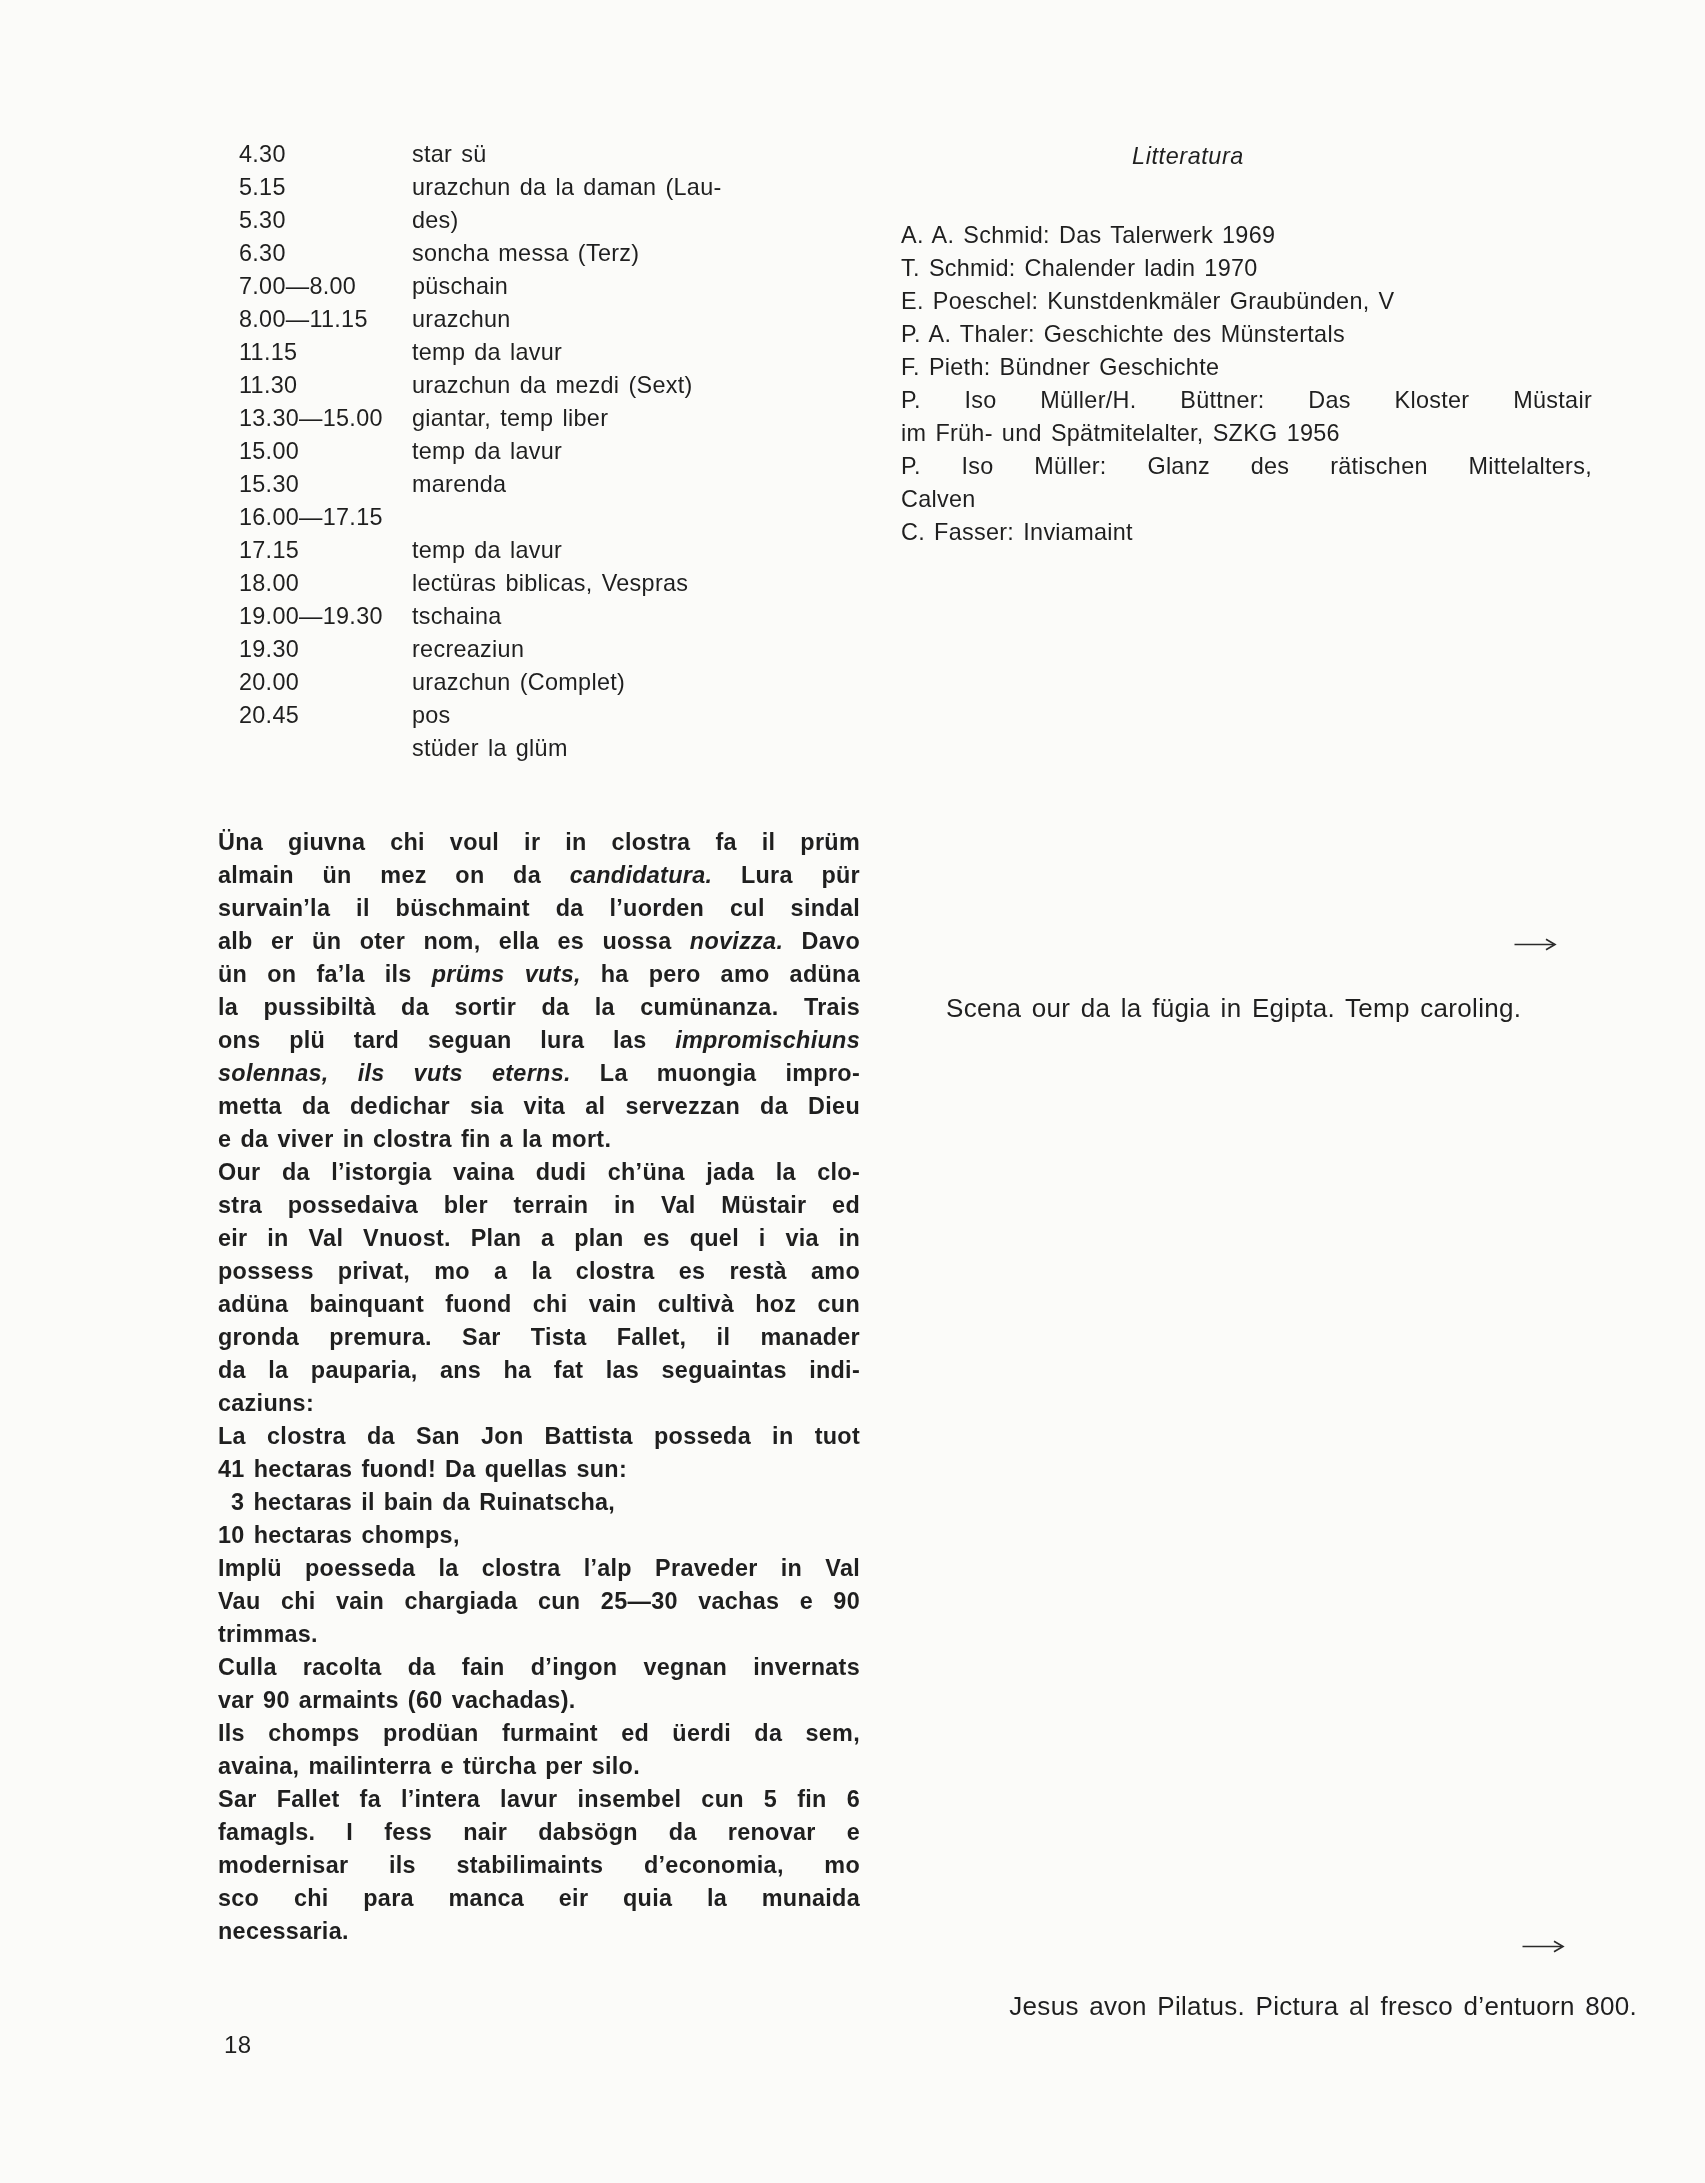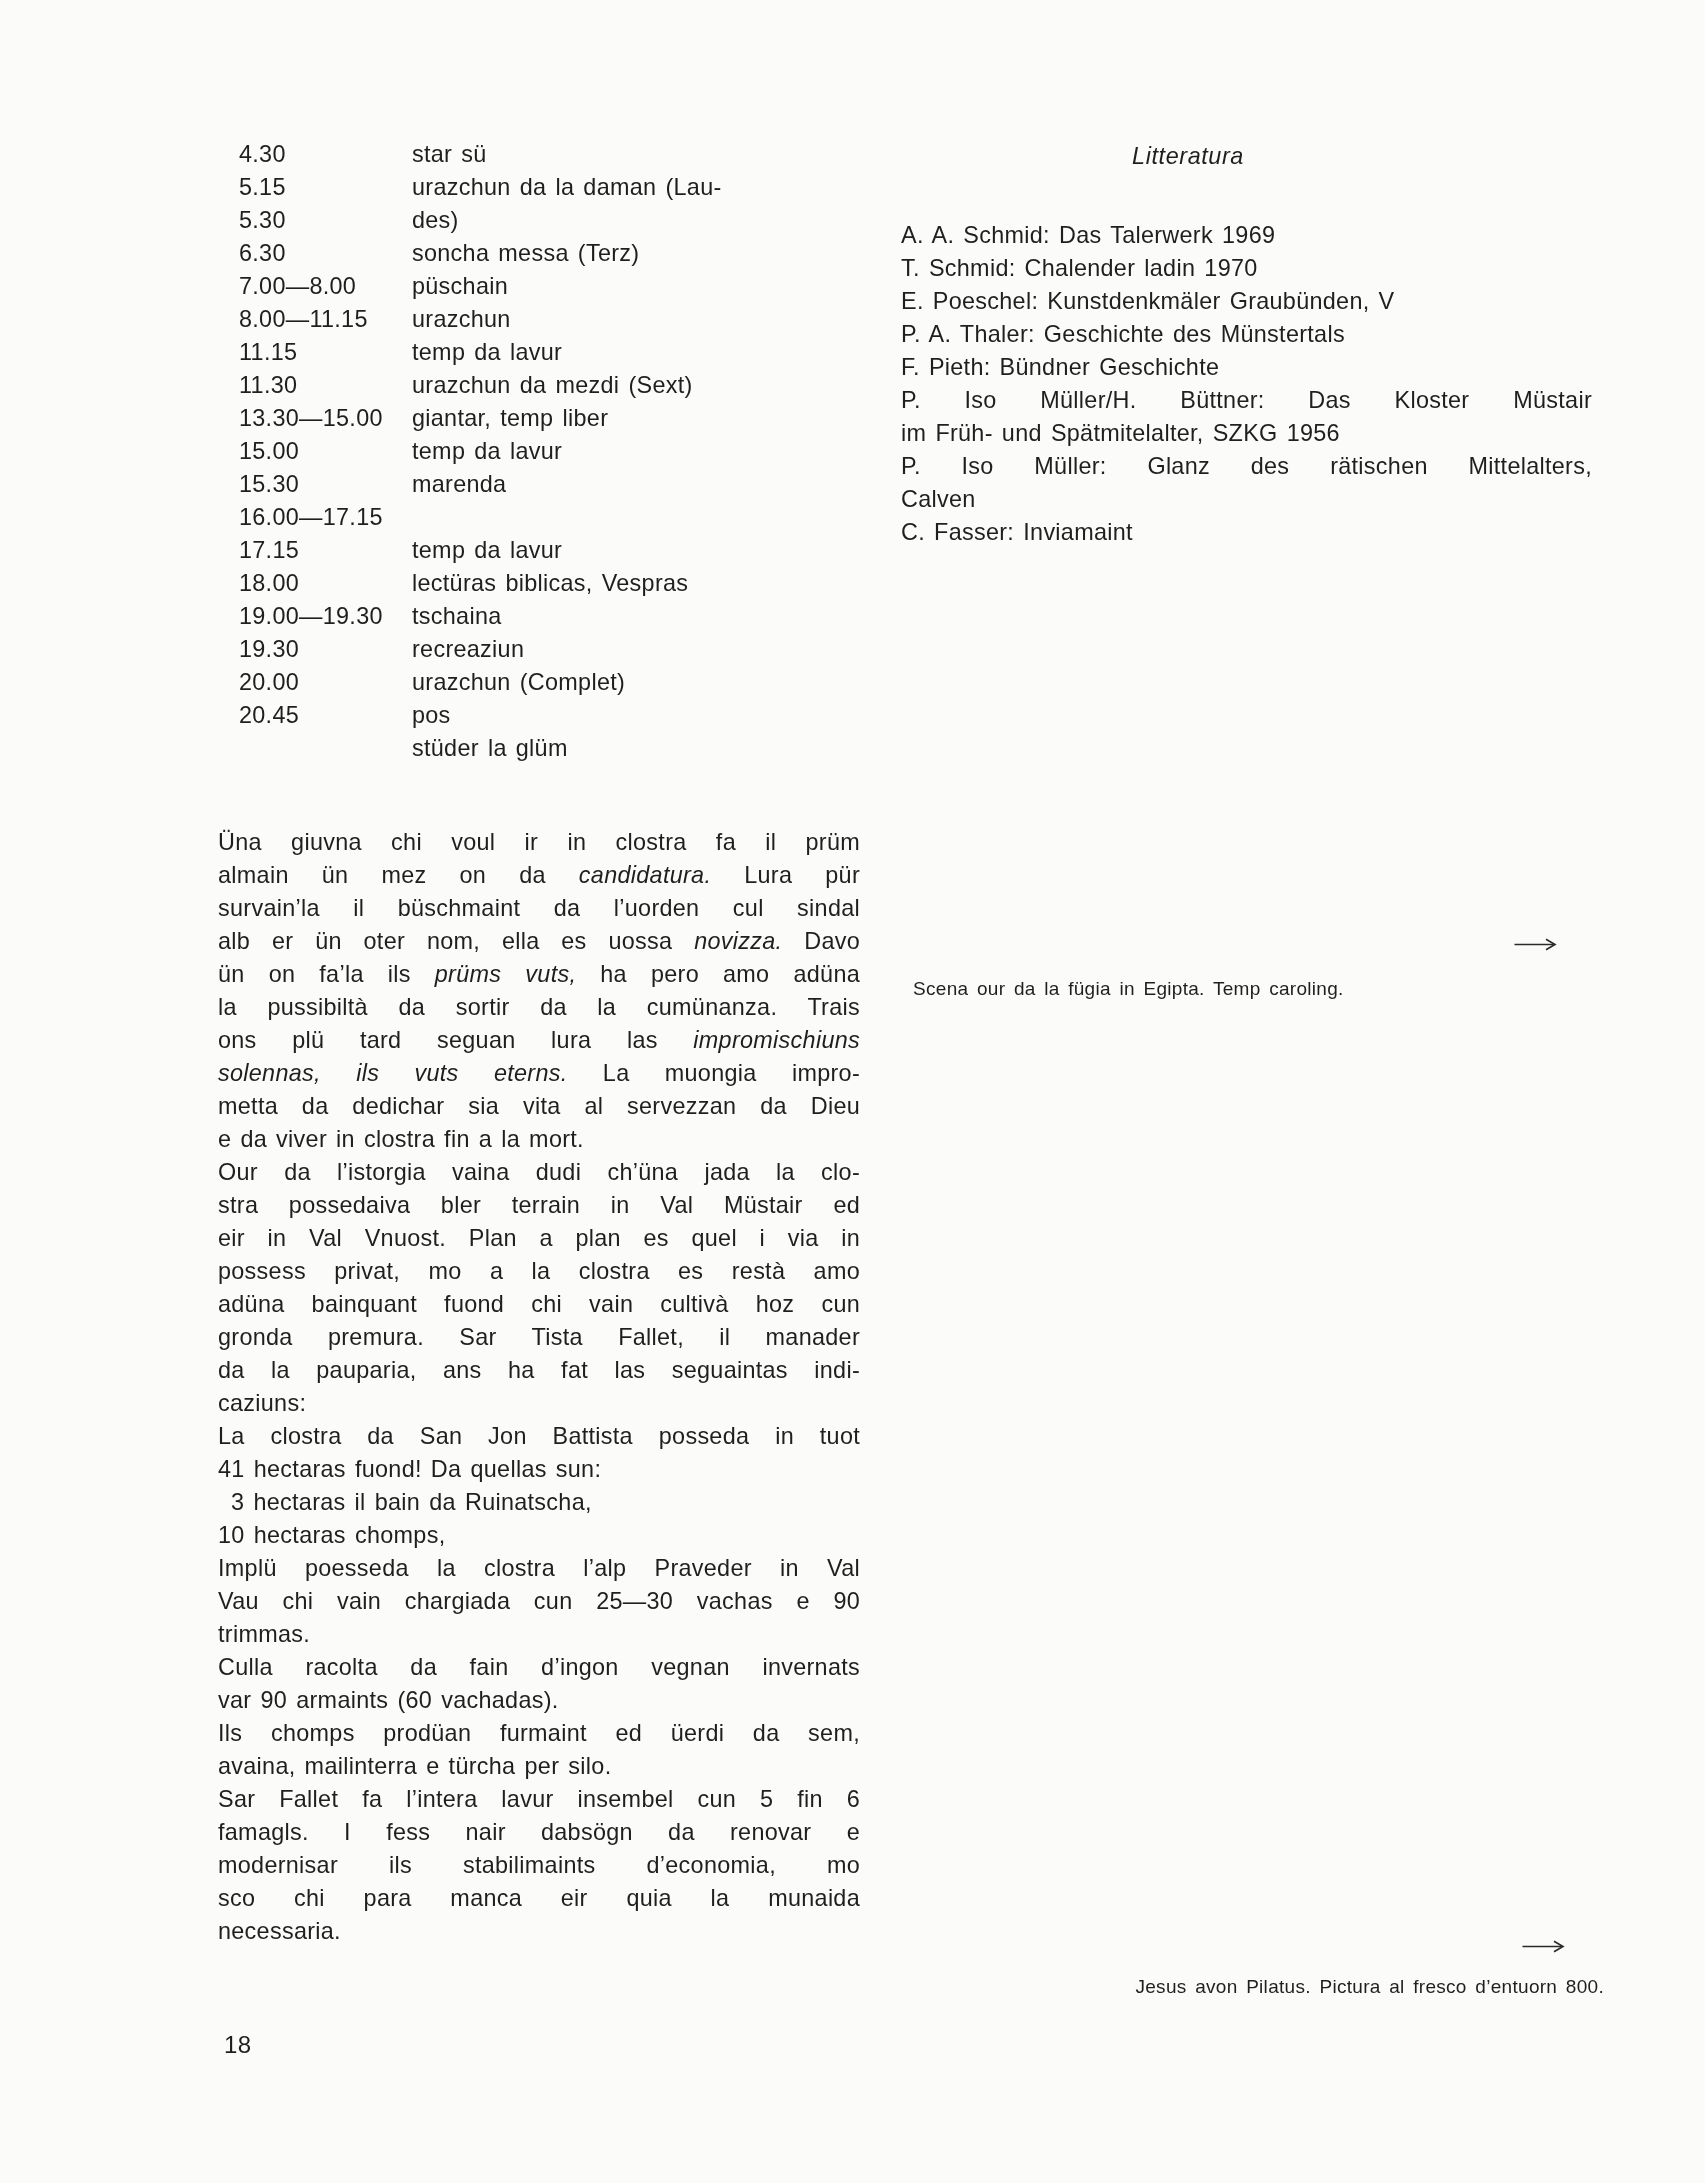--- a/index.html
+++ b/index.html
@@ -19,42 +19,43 @@
   }
   #schedule .row{display:flex;white-space:nowrap;}
   #schedule .time{width:173px;flex:none;}
   #schedule .act{flex:1;}
 
   
   #body-text{
     position:absolute;left:218px;top:826px;width:642px;
     font-size:23.4px;line-height:33px;letter-spacing:0.3px;word-spacing:2.3px;
   }
-  .body-line{min-height:33px;}
+  .body-line{min-height:33px;font-weight:bold;}
   .body-line.justify{text-align:justify;text-align-last:justify;}
   .body-line.indent{padding-left:13px;}
   .it{font-style:italic;}
 
   
   #lit-title{
     position:absolute;left:901px;top:140px;width:574px;
     font-size:23.4px;line-height:33px;letter-spacing:0.6px;
     font-style:italic;text-align:center;
   }
   #bibliography{
     position:absolute;left:901px;top:219px;width:691px;
     font-size:23.4px;line-height:33px;letter-spacing:0.3px;word-spacing:2.3px;
   }
   .bib-line{min-height:33px;}
   .bib-line.justify{text-align:justify;text-align-last:justify;}
 
   .caption{
-    position:absolute;left:913px;width:691px;
-    font-size:19px;line-height:33px;letter-spacing:0.3px;word-spacing:3px;
+    position:absolute;left:946px;width:691px;
+    font-size:26px;line-height:33px;letter-spacing:0.3px;word-spacing:3px;
     white-space:nowrap;
+    margin-top:20px;
   }
   #caption-1{top:972px;}
   #caption-2{top:1970px;text-align:right;}
 
   .arrow{position:absolute;width:45px;height:15px;}
   #arrow-1{left:1513px;top:937px;}
   #arrow-2{left:1521px;top:1939px;}
 
   
   #page-number{

